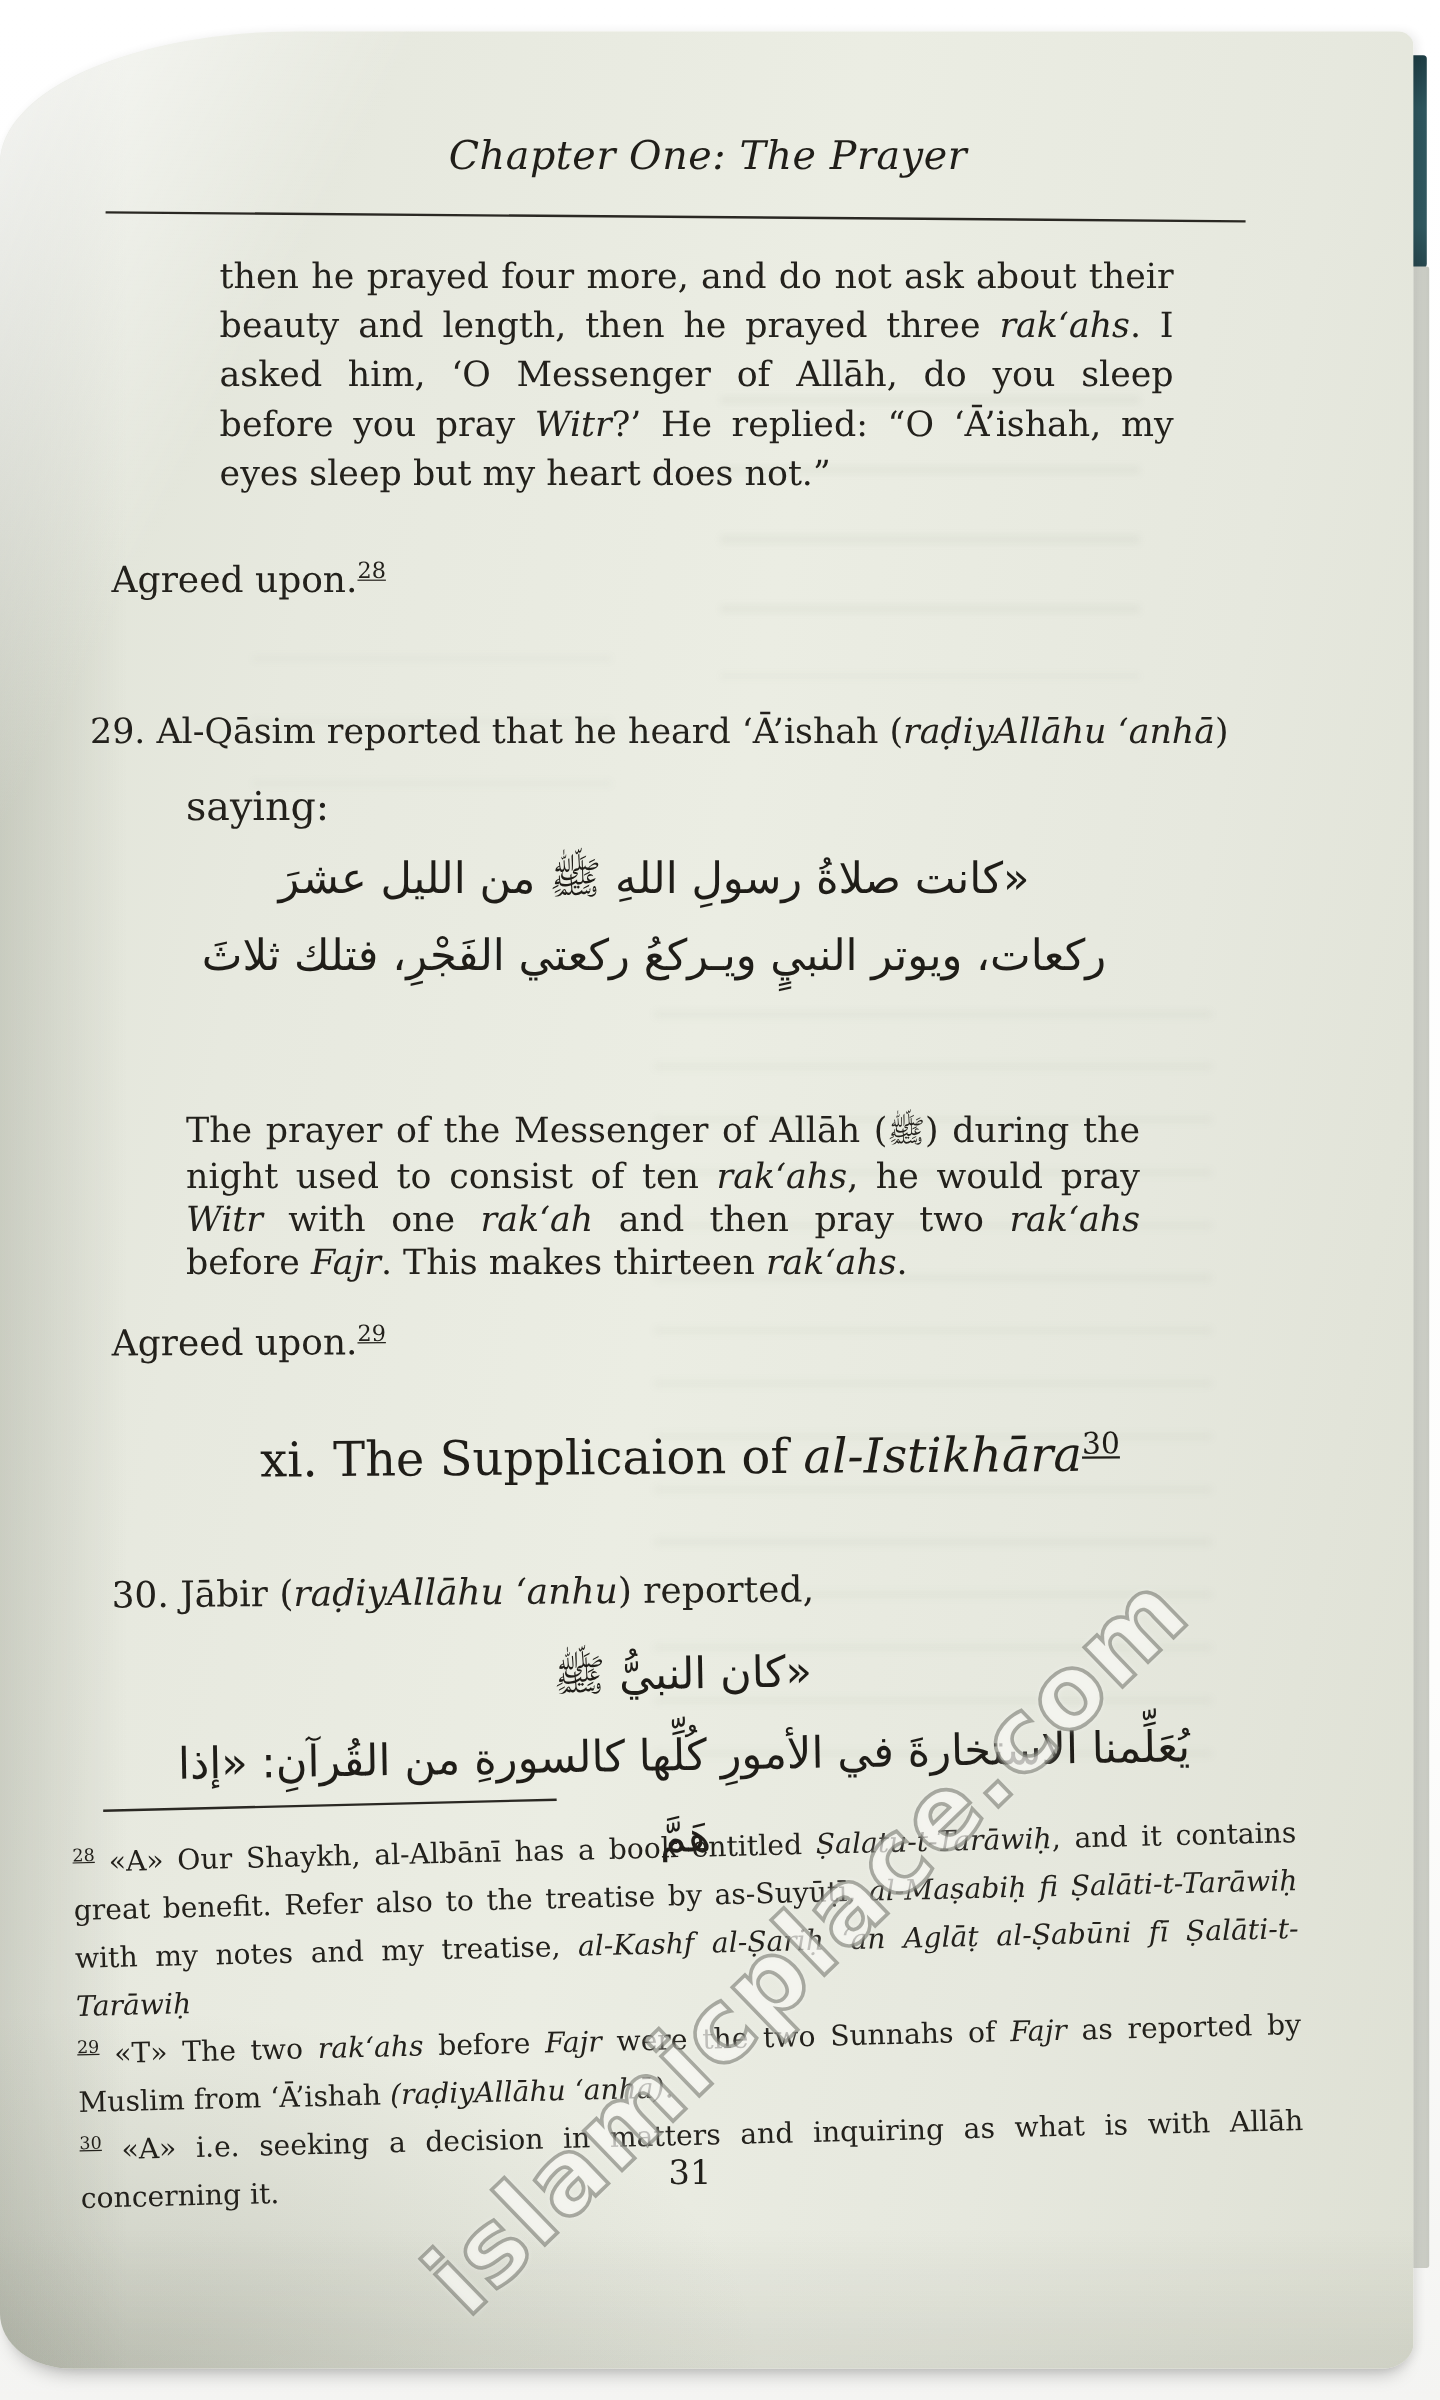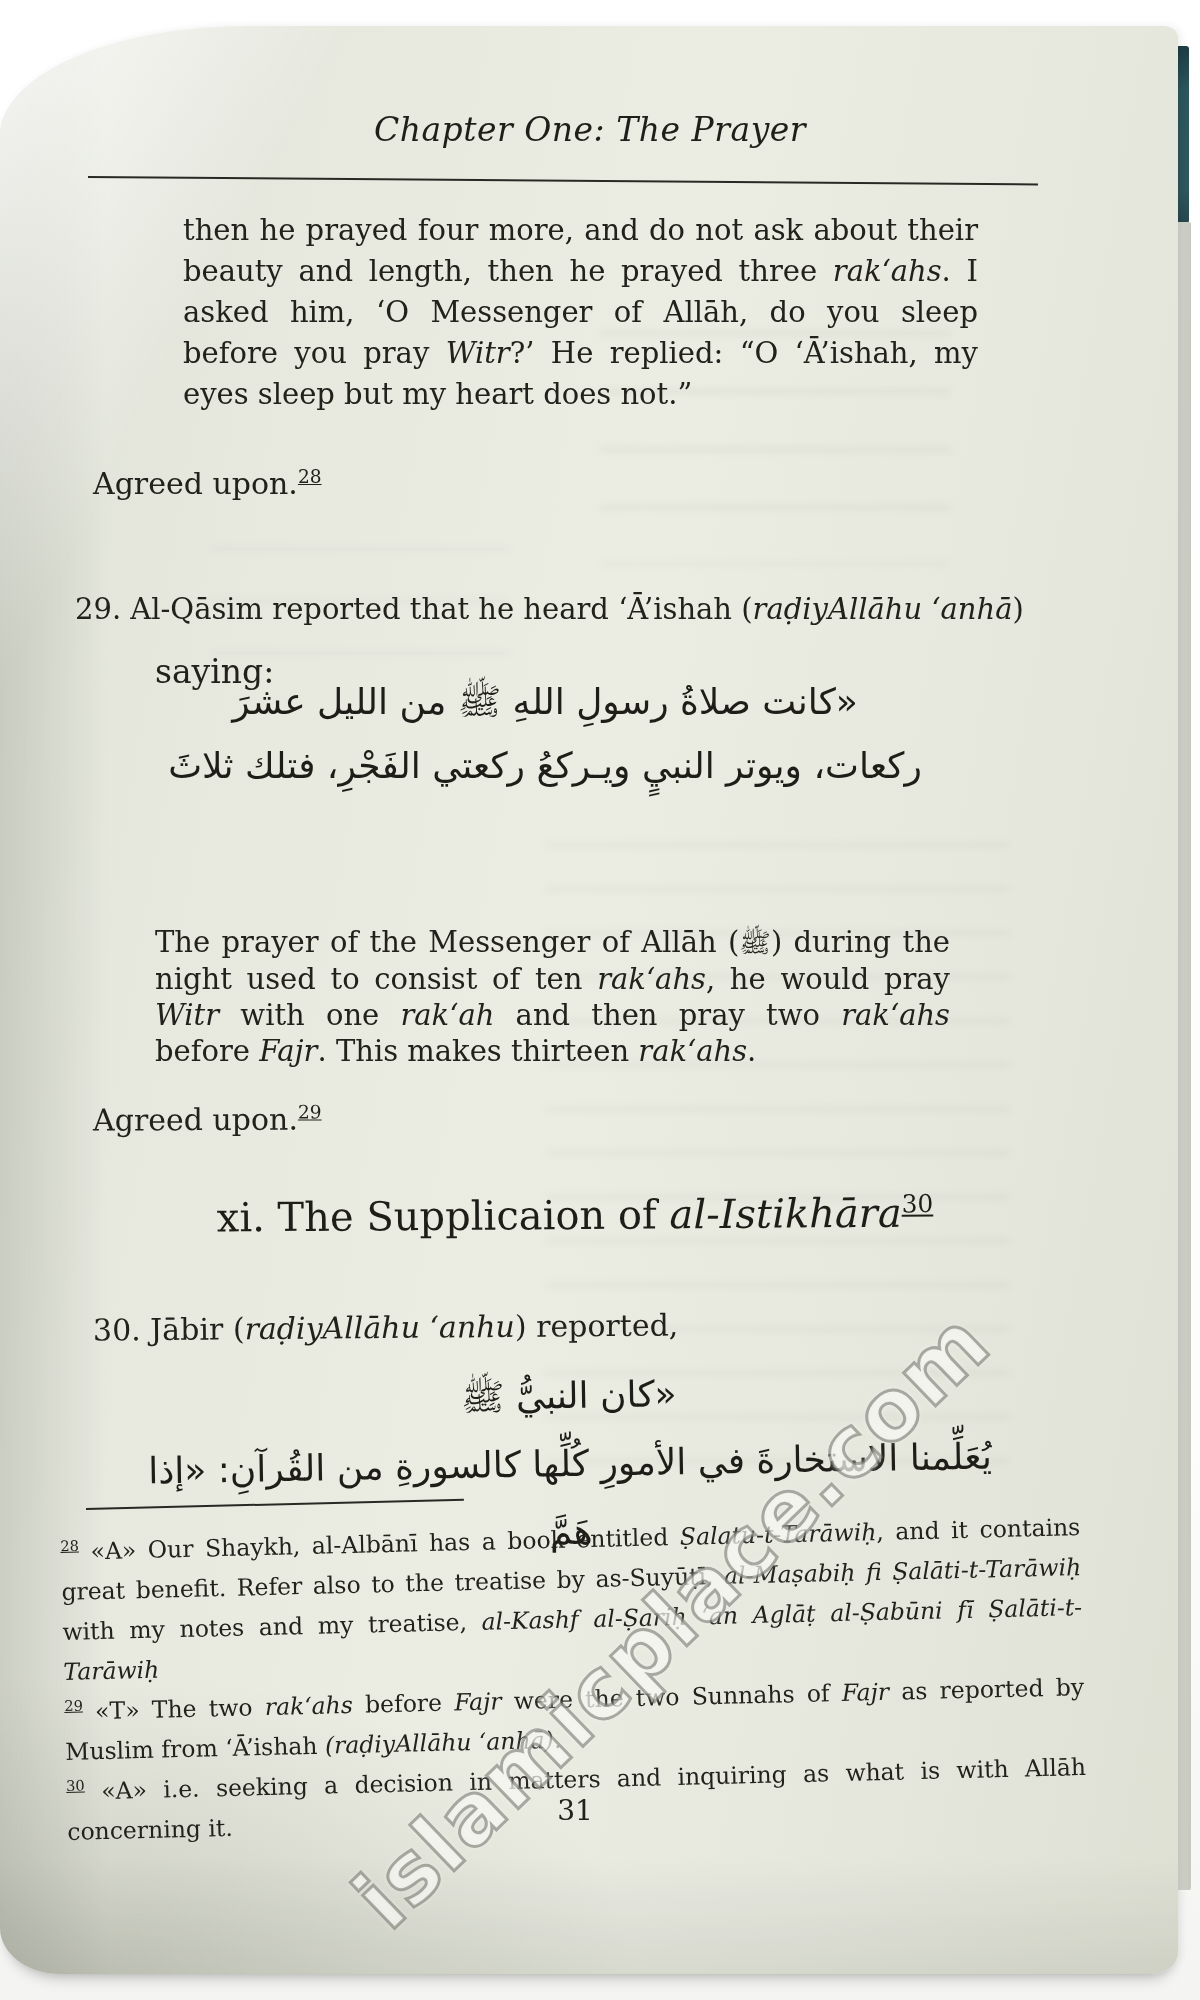--- a/index.html
+++ b/index.html
@@ -57,21 +57,21 @@
   .body-par{font-size:29px;line-height:41px;text-align:justify;}
   .par-28{left:171px;top:184px;width:795px;margin-left:12px;}
   .agreed{font-size:30px;}
   .agreed-28{left:93px;top:440px;}
   .hadith-29{left:155px;top:533px;width:930px;font-size:29px;line-height:47px;
     text-indent:-80px;white-space:nowrap;margin-top:27px;}
   .hadith-29-l2{left:155px;top:626px;font-size:33px;}
   .arabic{direction:rtl;text-align:center;font-family:"DejaVu Sans",sans-serif;
     font-size:36px;color:#1f1d18;}
   .arabic .aline{line-height:64px;}
-  .arabic-29{left:140px;top:644px;width:810px;}
+  .arabic-29{left:140px;top:675px;width:810px;}
   .trans-29{left:155px;top:898px;width:795px;line-height:36px;}
   .agreed-29{left:93px;top:1076px;transform:rotate(-.3deg);}
   .section-heading{
     left:20px;top:1166px;width:1110px;text-align:center;font-size:40px;color:#1f1d18;
     transform:rotate(-.4deg);
   }
   .hadith-30{left:93px;top:1284px;font-size:30px;transform:rotate(-.5deg);}
   .arabic-30{left:140px;top:1336px;width:860px;transform:rotate(-1deg);}
   .arabic-30 .aline{line-height:68px;}
   .fn-rule{left:86px;top:1482px;width:378px;height:0;border-top:2.2px solid #2a2823;

